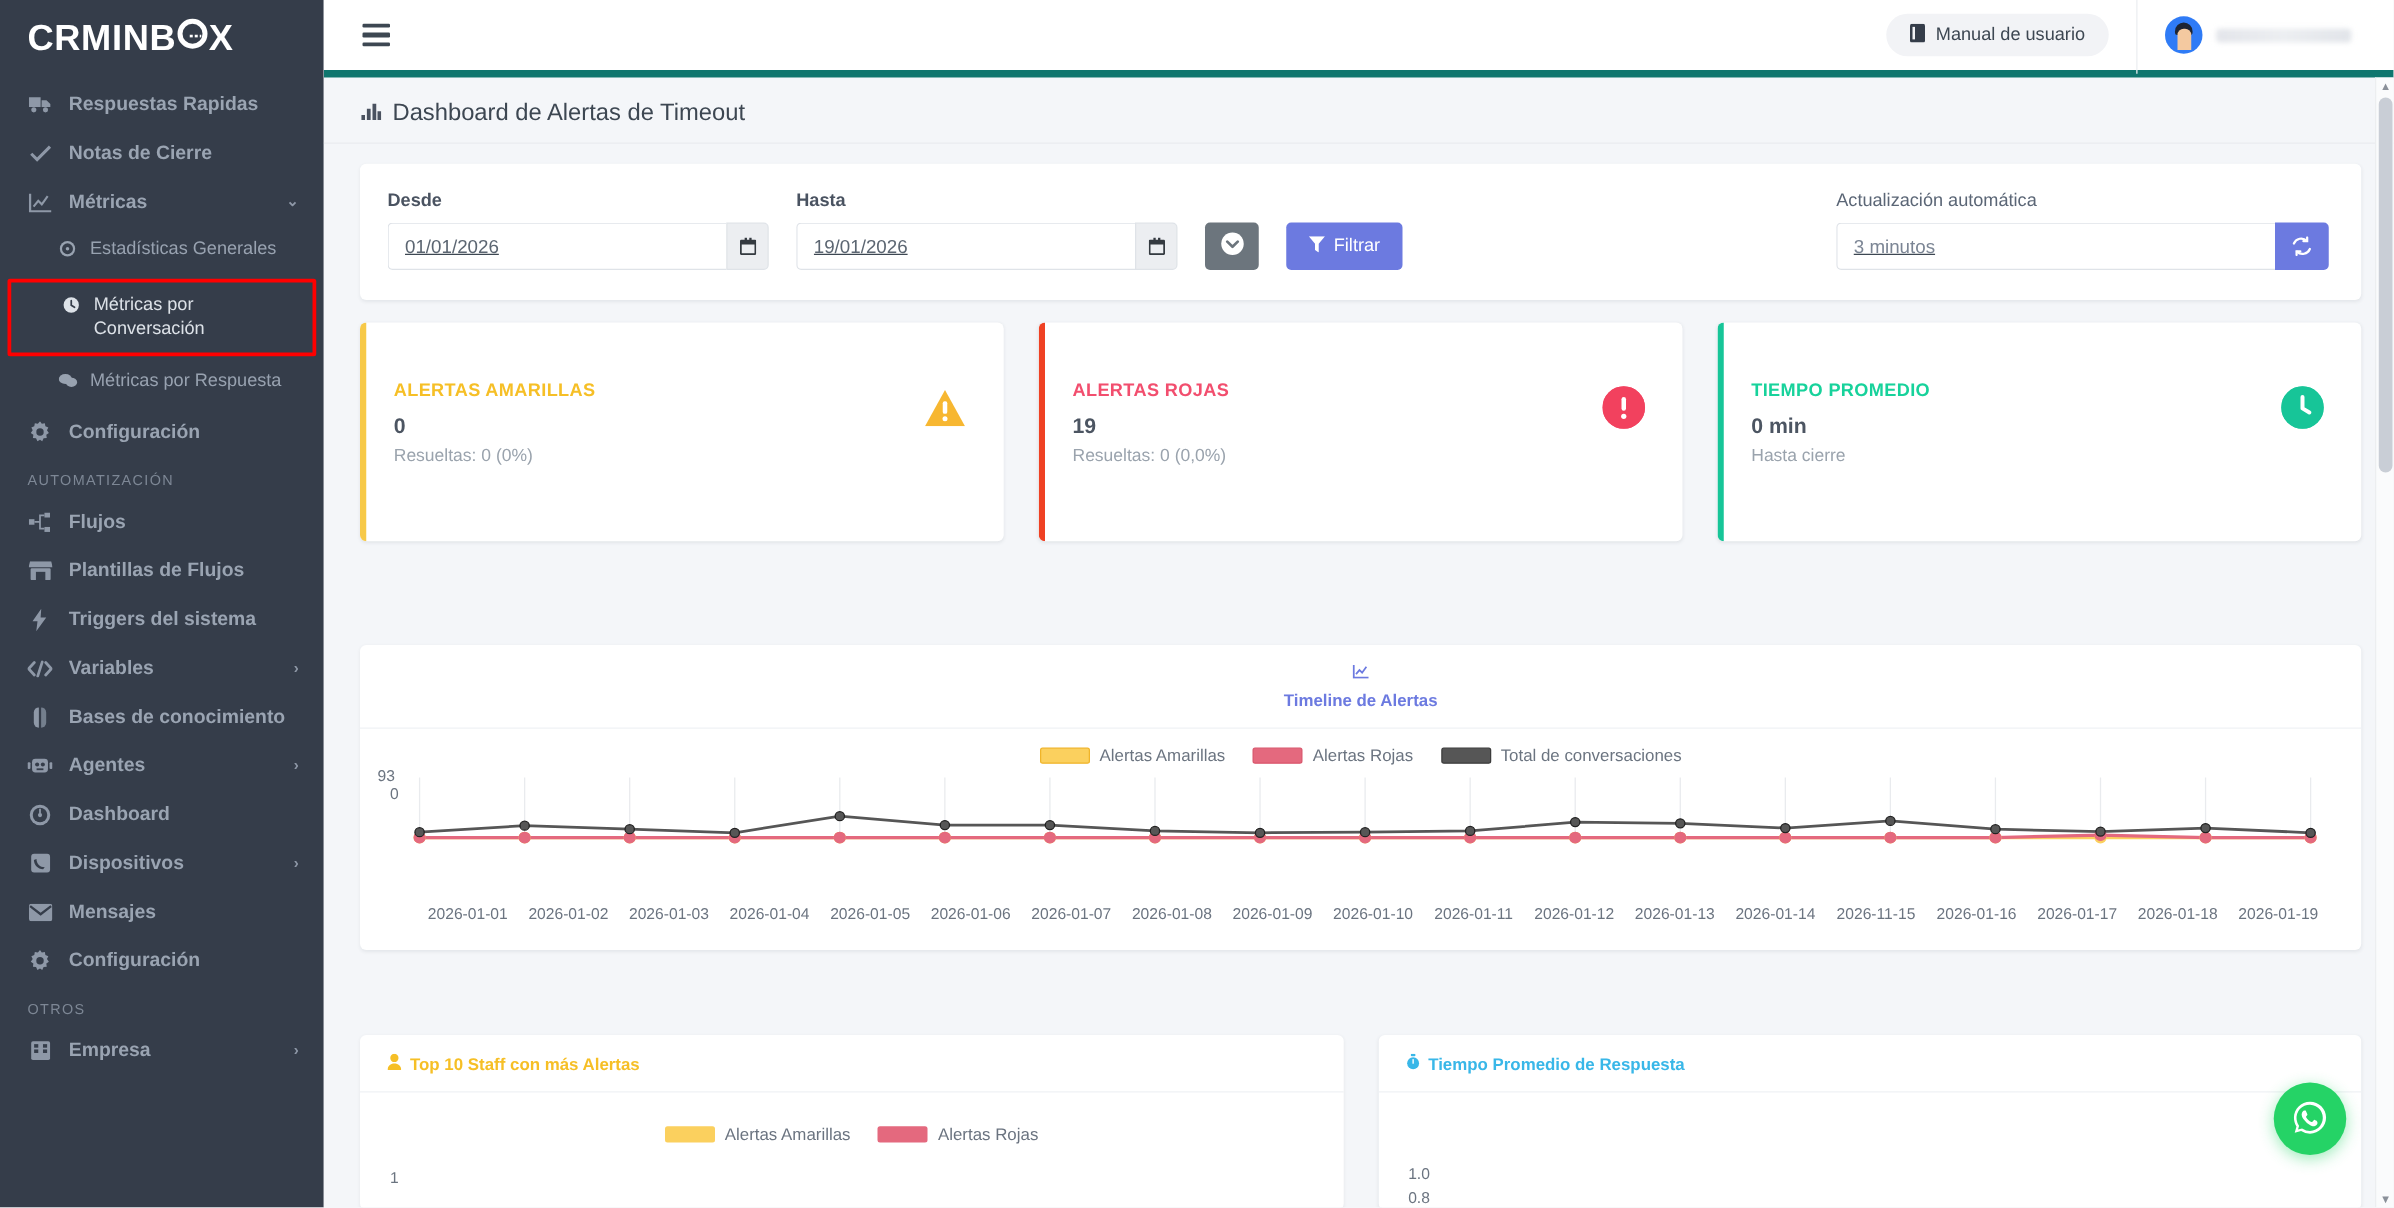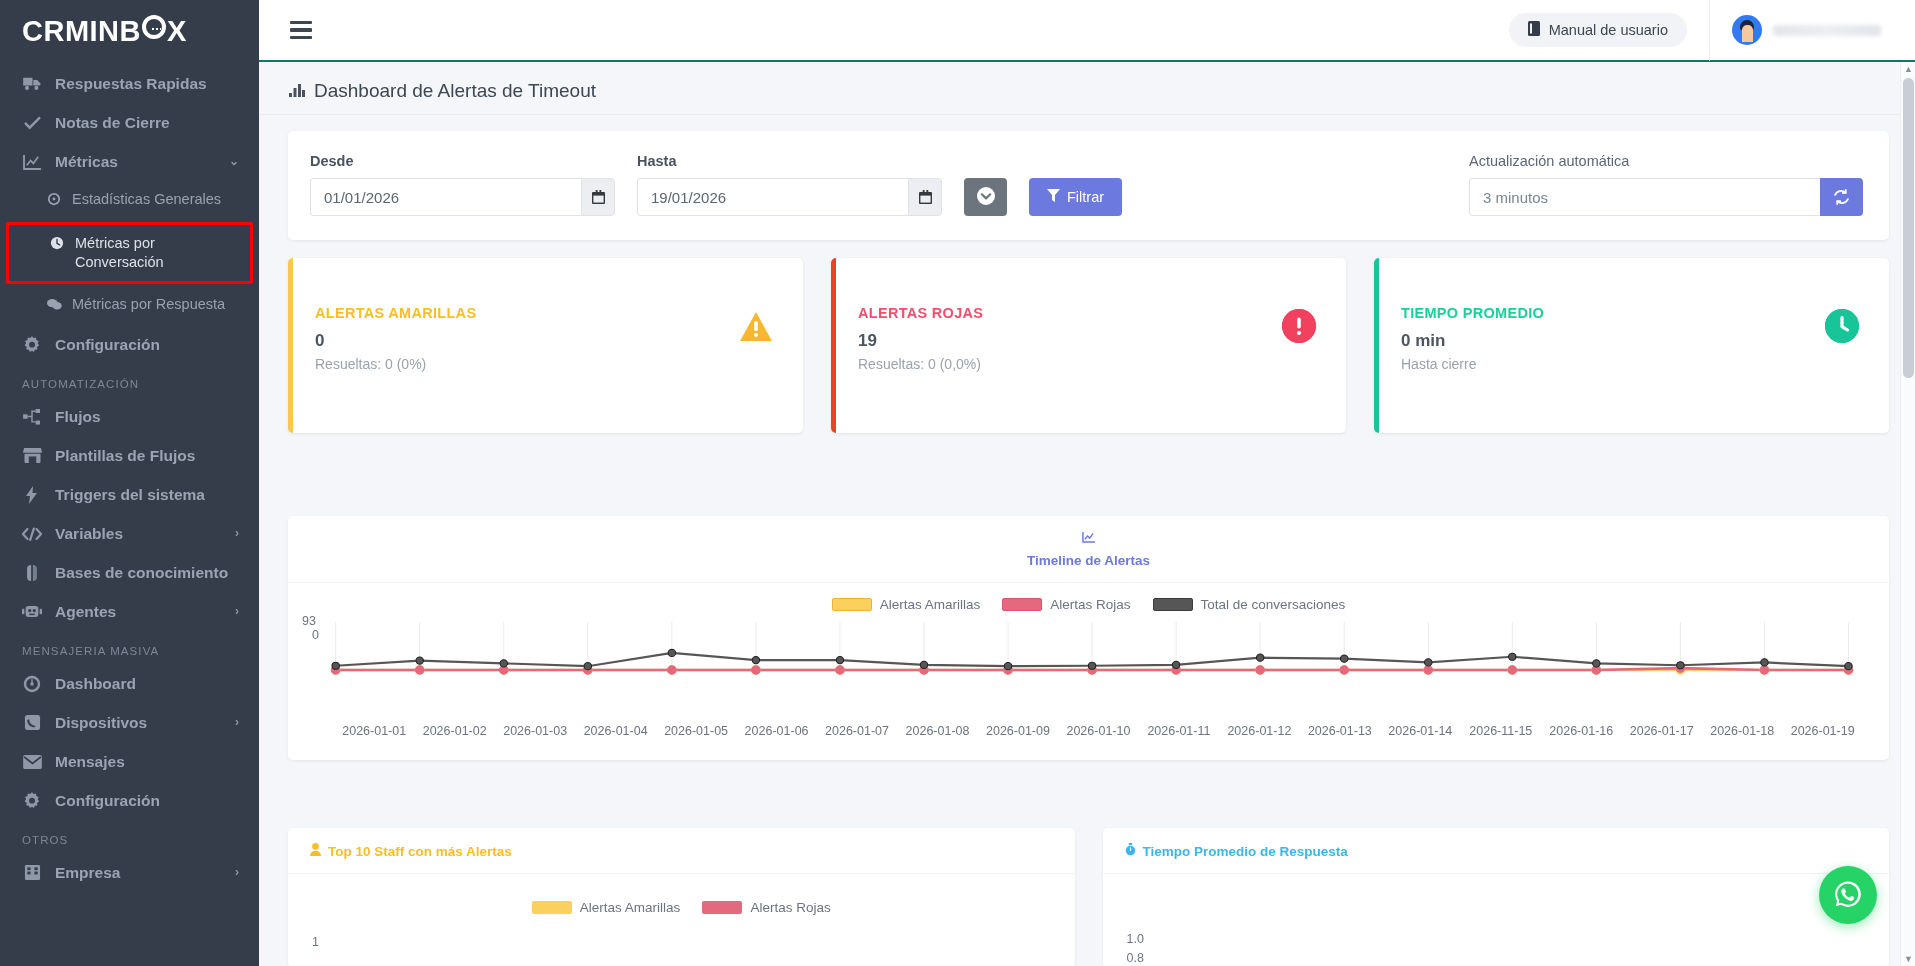--- a/index.html
+++ b/index.html
@@ -65,21 +65,21 @@
     padding: 14px 20px 7px 22px;
     font-size: 11.5px; letter-spacing: 1.1px;
     color: #7d8795; text-transform: uppercase;
   }
 
   
   .main { flex: 1; height: 966px; position: relative; overflow: hidden; background:#f4f6f9; }
   .topbar {
     height: 62px; background: #fff; display: flex; align-items: center;
     justify-content: space-between; padding: 0 0 0 27px;
-    border-bottom: 2px solid #0f766e;
+    border-bottom: 6px solid #0f766e;
   }
   .hamburger { display: flex; flex-direction: column; gap: 4px; cursor: pointer; padding: 4px; }
   .hamburger span { display: block; width: 22px; height: 3.5px; background: #3d4752; border-radius: 1px; }
   .topbar-right { display: flex; align-items: center; height: 62px; }
   .manual-btn {
     display: flex; align-items: center; gap: 9px;
     background: #f2f3f6; border-radius: 20px;
     padding: 8px 19px; font-size: 14.5px; color: #3d4752;
     cursor: pointer; margin-right: 22px;
   }
@@ -118,21 +118,21 @@
   .card {
     background: #fff; border-radius: 5px;
     box-shadow: 0 1px 3px rgba(40,50,70,0.08);
   }
 
   
   .filter-panel { padding: 22px 26px 24px 22px; display: flex; align-items: flex-end; gap: 22px; }
   .field { display: flex; flex-direction: column; gap: 9px; }
   .field-label { font-size: 14.5px; color: #4a5361; font-weight: bold; }
   .field-label.normal { font-weight: normal; color: #5b6676; }
-  .input-group { display: flex; width: 100%; }
+  .input-group { display: flex; width: 100%; text-decoration: underline; }
   .input-group input {
     border: 1px solid #dfe3e8; border-right: none;
     border-radius: 4px 0 0 4px; padding: 9px 13px;
     font-size: 15px; color: #5c6672; font-family: "Liberation Sans", sans-serif;
     outline: none; background: #fff; height: 38px; flex: 1;
   }
   .input-addon {
     width: 34px; background: #eceef1; border: 1px solid #dfe3e8;
     border-radius: 0 4px 4px 0; display: flex; align-items: center;
     justify-content: center; cursor: pointer; font-size: 13px; color: #343a40;
@@ -387,21 +387,20 @@
               <circle cx="13.5" cy="7" r="1.8" fill="#353d4a"></circle>
               <rect x="8" y="10.4" width="6" height="1.6" fill="#353d4a"></rect>
               <rect x="0" y="5" width="2.6" height="6" rx="1"></rect>
               <rect x="19.4" y="5" width="2.6" height="6" rx="1"></rect>
             </svg>
         </span>
         <span class="lbl">Agentes</span>
         <span class="chev">›</span>
       </div>
 
-      <div class="nav-section">MENSAJERIA MASIVA</div>
 
       <div class="nav-item">
         <span class="ico">
           <svg width="18" height="18" viewBox="0 0 18 18" fill="currentColor">
               <circle cx="9" cy="9" r="8.2"></circle>
               <circle cx="9" cy="9" r="5.8" fill="#353d4a"></circle>
               <circle cx="9" cy="9" r="1.7" fill="currentColor"></circle>
               <rect x="8.3" y="4" width="1.4" height="4" fill="currentColor"></rect>
             </svg>
         </span>

